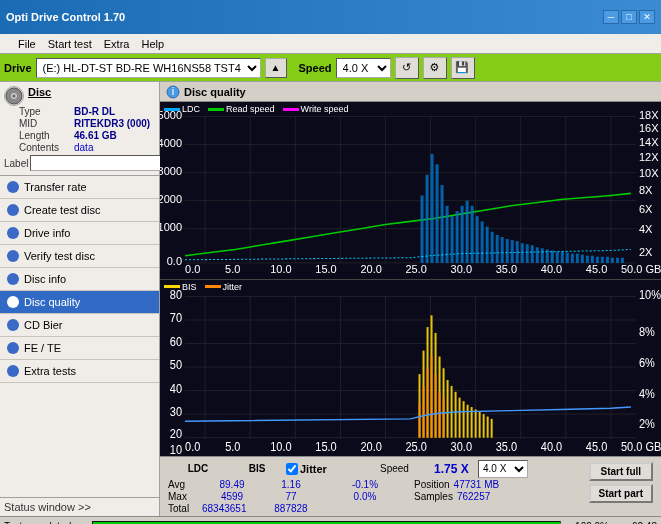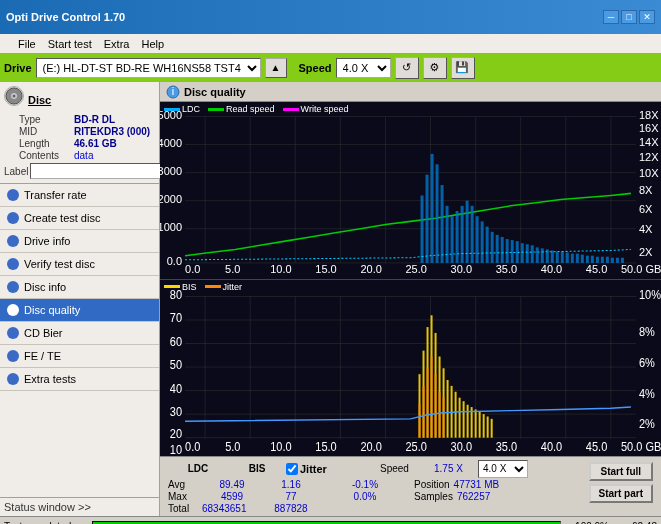--- a/index.html
+++ b/index.html
@@ -60,21 +60,21 @@
     .sidebar {
       width: 160px; min-width: 160px; background: #f0ede8; border-right: 1px solid #a0a0a0;
       display: flex; flex-direction: column;
     }
 
     
     .disc-panel {
       border-bottom: 1px solid #a0a0a0; padding: 4px;
     }
     .disc-header {
-      display: flex; align-items: flex-end; gap: 4px; margin-bottom: 8px; text-decoration: underline;
+      display: flex; align-items: flex-start; gap: 4px; margin-bottom: 0; text-decoration: underline;
     }
     .disc-icon {
       width: 20px; height: 20px; background: #ddd; border: 1px solid #aaa;
       border-radius: 50%; display: flex; align-items: center; justify-content: center; font-size: 8px;
     }
     .disc-title { font-weight: bold; font-size: 11px; }
     .disc-row { display: flex; margin-bottom: 1px; margin-left: 15px; }
     .disc-key { color: #333; width: 55px; font-size: 10px; }
     .disc-val { color: #00008b; font-size: 10px; font-weight: bold; flex: 1; }
     .disc-val-blue { color: #0000cc; font-size: 10px; }
@@ -550,21 +550,21 @@
           <div style="display:flex; gap:4px; align-items:center; padding: 0 4px;">
             <span style="min-width:60px; text-align:center; font-weight:bold; font-size:10px;">LDC</span>
             <span style="min-width:50px; text-align:center; font-weight:bold; font-size:10px;">BIS</span>
             <span style="min-width:90px; text-align:center; font-size:10px;">
               <label style="display:flex;align-items:center;gap:2px;cursor:pointer;">
                 <input type="checkbox" checked="" style="width: 12px; height: 12px;">
                 <span style="font-weight:bold;">Jitter</span>
               </label>
             </span>
             <span style="min-width:50px; font-size:10px;">Speed</span>
-            <span class="stats-blue" style="min-width:40px; font-size:10px; font-weight:normal;">1.75 X</span>
+            <span class="stats-blue" style="min-width:40px; font-size:12px; font-weight:bold;">1.75 X</span>
             <select style="height:18px; font-size:10px; border:1px inset #aaa; background:white; width:50px;">
               <option>4.0 X</option>
             </select>
           </div>
 
           <div style="display:flex; gap:4px; padding: 0 4px;">
             <span style="min-width:30px; font-size:10px;">Avg</span>
             <span class="stats-blue" style="min-width:60px; text-align:center; font-size:10px;">89.49</span>
             <span class="stats-blue" style="min-width:50px; text-align:center; font-size:10px;">1.16</span>
             <span class="stats-blue" style="min-width:90px; text-align:center; font-size:10px;">-0.1%</span>

